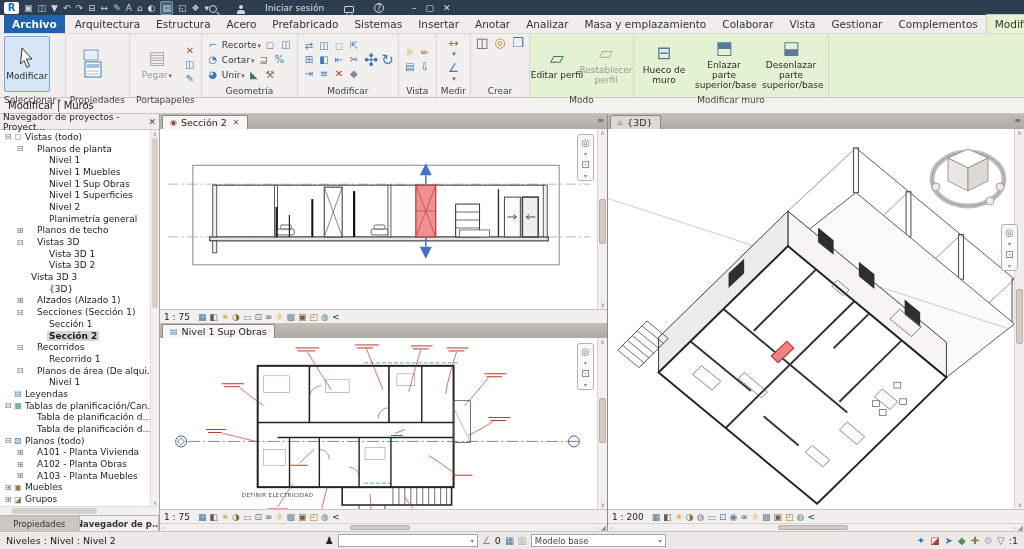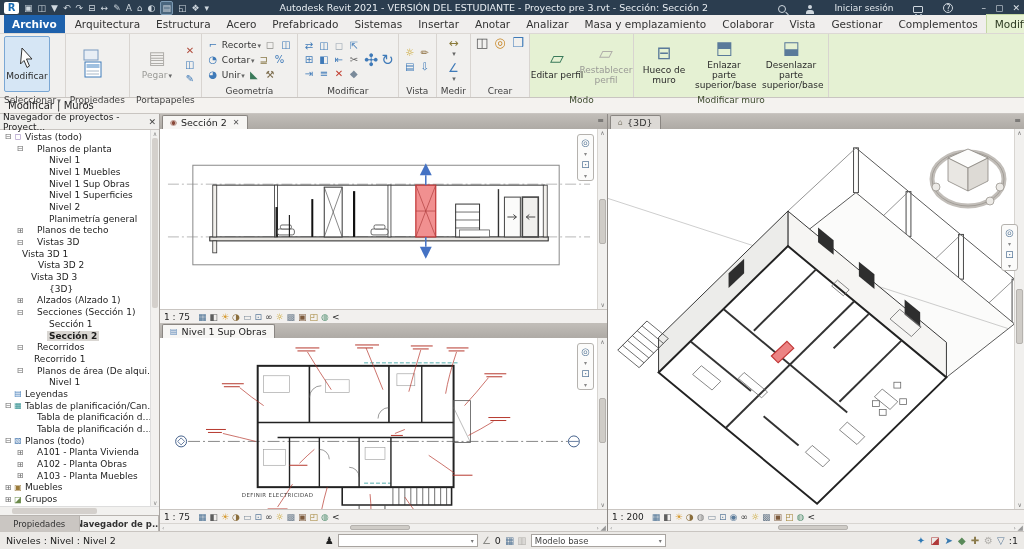--- a/index.html
+++ b/index.html
@@ -130,21 +130,20 @@
         <span class="qi">↔</span>
         <span class="qi">✎</span>
         <span class="qi">A</span>
         <span class="qi">⌂</span>
         <span class="qi">◐</span>
         <span class="qi hl">▤</span>
         <span class="qi">◱</span>
         <span class="qi">❖</span>
         <span class="qi">▾</span>
       </div>
-    <div class="ttl">Autodesk Revit 2021 - VERSIÓN DEL ESTUDIANTE - Proyecto pre 3.rvt - Sección: Sección 2</div>
     <div class="trt">
       <span class="magnifier"></span>
       <span class="person"></span>
       <span>Iniciar sesión</span>
       <span class="cart"></span>
       <span class="helpq">?</span>
       <span class="winbtns">
         <span>–</span>
         <span>▢</span>
         <span>✕</span>
@@ -390,26 +389,26 @@
             <div class="trow" style="padding-left: 15px;">
               <span class="exp">⊞</span>
               <span class="ticon"></span>
               <span class="tlabel">Planos de techo</span>
             </div>
             <div class="trow" style="padding-left: 15px;">
               <span class="exp">⊟</span>
               <span class="ticon"></span>
               <span class="tlabel">Vistas 3D</span>
             </div>
-            <div class="trow" style="">
+            <div class="trow" style="padding-left: 27px;">
               <span class="exp"></span>
               <span class="ticon"></span>
               <span class="tlabel">Vista 3D 1</span>
             </div>
-            <div class="trow" style="padding-left: 16px;">
+            <div class="trow" style="padding-left: 27px;">
               <span class="exp"></span>
               <span class="ticon"></span>
               <span class="tlabel">Vista 3D 2</span>
             </div>
             <div class="trow" style="padding-left: 9px;">
               <span class="exp"></span>
               <span class="ticon"></span>
               <span class="tlabel">Vista 3D 3</span>
             </div>
             <div class="trow" style="padding-left: 27px;">
@@ -435,21 +434,21 @@
             <div class="trow sel" style="padding-left: 27px;">
               <span class="exp"></span>
               <span class="ticon"></span>
               <span class="tlabel">Sección 2</span>
             </div>
             <div class="trow" style="padding-left: 15px;">
               <span class="exp">⊟</span>
               <span class="ticon"></span>
               <span class="tlabel">Recorridos</span>
             </div>
-            <div class="trow" style="padding-left: 12px;">
+            <div class="trow" style="padding-left: 27px;">
               <span class="exp"></span>
               <span class="ticon"></span>
               <span class="tlabel">Recorrido 1</span>
             </div>
             <div class="trow" style="padding-left: 15px;">
               <span class="exp">⊟</span>
               <span class="ticon"></span>
               <span class="tlabel">Planos de área (De alquiler)</span>
             </div>
             <div class="trow" style="padding-left: 27px;">

